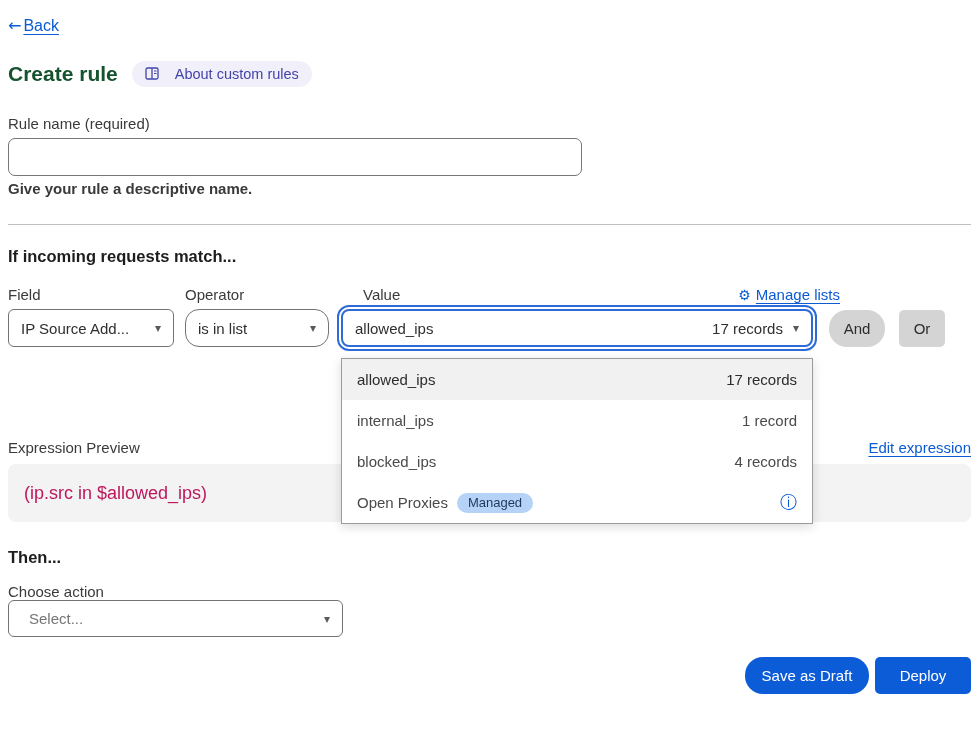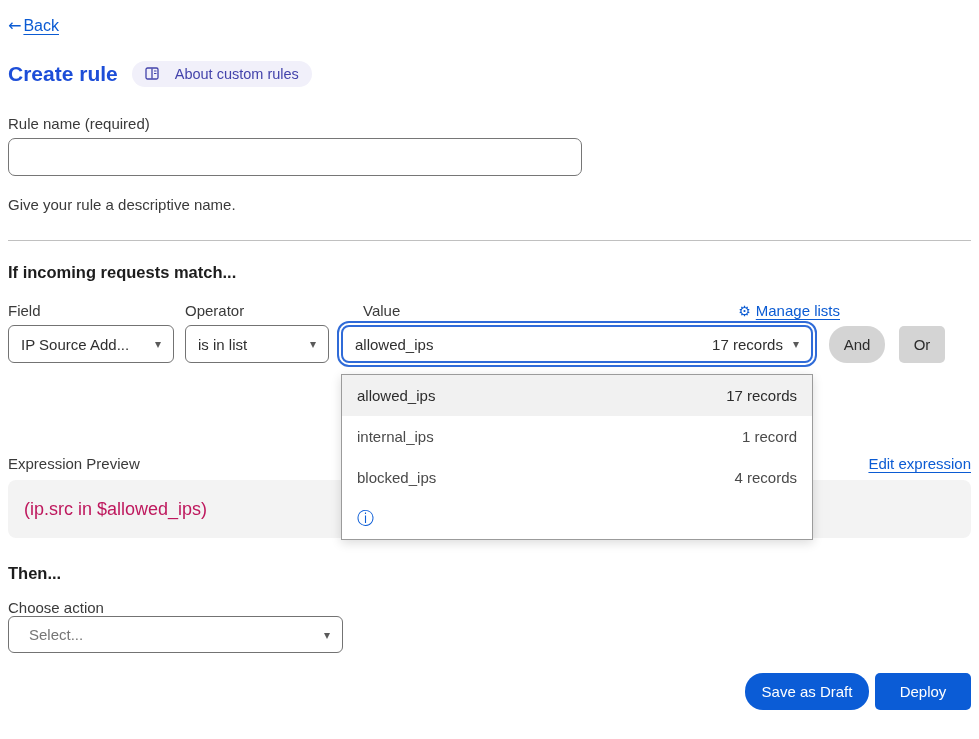--- a/index.html
+++ b/index.html
@@ -7,51 +7,51 @@
     font-family:"Liberation Sans","DejaVu Sans",sans-serif; color:#2f2f2f; }
   .wrap { padding:16px 8px 0 8px; position:relative; }
 
   a, .link { color:#0b5bd3; text-decoration:none; cursor:pointer; }
   .underline { text-decoration:underline; text-underline-offset:3px; }
 
   .back-row { font-size:16px; }
   .back-row .arrow { text-decoration:none; margin-right:2px; font-family:"DejaVu Sans",sans-serif; }
 
   .title-row { margin-top:26px; display:flex; align-items:center; gap:14px; }
-  .page-title { font-size:21px; font-weight:700; color:#1d4ed8; }
+  .page-title { font-size:21px; font-weight:700; color:#14532d; }
   .about-badge { display:inline-flex; align-items:center; gap:15px; background:#f1f0fa;
     color:#4343ab; font-size:14.5px; padding:5px 13px; border-radius:14px; cursor:pointer; }
   .about-badge svg { display:block; }
 
   .field-label { font-size:15px; color:#3a3a3a; }
   .rule-name-label { margin-top:28px; }
   .rule-name-input { margin-top:6px; width:574px; height:38px; border:1px solid #767676;
     border-radius:7px; font-size:15px; padding:0 12px; color:#2f2f2f; background:#fff; display:block; }
-  .helper { margin-top:20px; font-size:15px; color:#3a3a3a; }
+  .helper { margin-top:4px; font-size:15px; color:#3a3a3a;font-weight:bold; }
 
   .divider { margin-top:27px; border:0; border-top:1px solid #c0c0c0; height:0; }
 
   .section-heading { margin-top:22px; font-size:16.5px; font-weight:700; color:#1d1d1d; }
 
   .match-labels { margin-top:20px; display:flex; align-items:flex-end; }
   .match-labels .c1 { width:166px; }
   .match-labels .gap1 { width:11px; }
   .match-labels .c2 { width:165px; }
   .match-labels .gap2 { width:10px; }
   .match-labels .c3 { width:480px; display:flex; justify-content:space-between; align-items:center; padding-left:3px; }
   .manage-lists { font-size:15px; display:inline-flex; align-items:center; gap:5px; }
   .gear { font-family:"DejaVu Sans",sans-serif; font-size:14px; text-decoration:none; display:inline-block; }
 
   .match-controls { margin-top:6px; display:flex; align-items:center; }
   .selectbox { height:38px; border:1px solid #737373; border-radius:6px; background:#fff;
     display:flex; align-items:center; justify-content:space-between; padding:0 12px;
     font-size:15px; color:#2f2f2f; cursor:pointer; }
   .chev { font-family:"DejaVu Sans",sans-serif; color:#5a5a5a; font-size:12px; margin-left:10px; }
   .sel-field { width:166px; margin-right:11px; }
-  .sel-operator { width:144px; margin-right:10px; }
+  .sel-operator { width:144px; margin-right:10px;border-radius:14px; }
   .value-wrap { position:relative; width:480px; }
   .sel-value { width:472px; margin-left:2px; border:2px solid #2f6bd8; outline:2px solid #2f6bd8;
     outline-offset:2px; border-radius:8px; }
   .sel-value .right { display:flex; align-items:center; color:#2f2f2f; }
   .btn { border:none; border-radius:5px; height:37px; font-size:15px; cursor:pointer;
     font-family:"Liberation Sans","DejaVu Sans",sans-serif; }
   .btn-gray { background:#d4d4d4; color:#2c2c2c; }
   .btn-blue { background:#0b5cd6; color:#fff; }
   .btn-and { width:56px; margin-left:10px;border-radius:18px; }
   .btn-or  { width:46px; margin-left:14px; }
@@ -149,20 +149,24 @@
         </div>
         <div class="list-row">
           <span class="lname">internal_ips</span>
           <span>1 record</span>
         </div>
         <div class="list-row">
           <span class="lname">blocked_ips</span>
           <span>4 records</span>
         </div>
         <div class="list-row">
+          <span class="lname">
+            <span>Open Proxies</span>
+            <span class="managed-badge">Managed</span>
+          </span>
           <span class="info-icon">ⓘ</span>
         </div>
       </div>
     </div>
     <button class="btn btn-gray btn-and">And</button>
     <button class="btn btn-gray btn-or">Or</button>
   </div>
 
   <div class="expr-label-row">
     <span class="field-label">Expression Preview</span>

